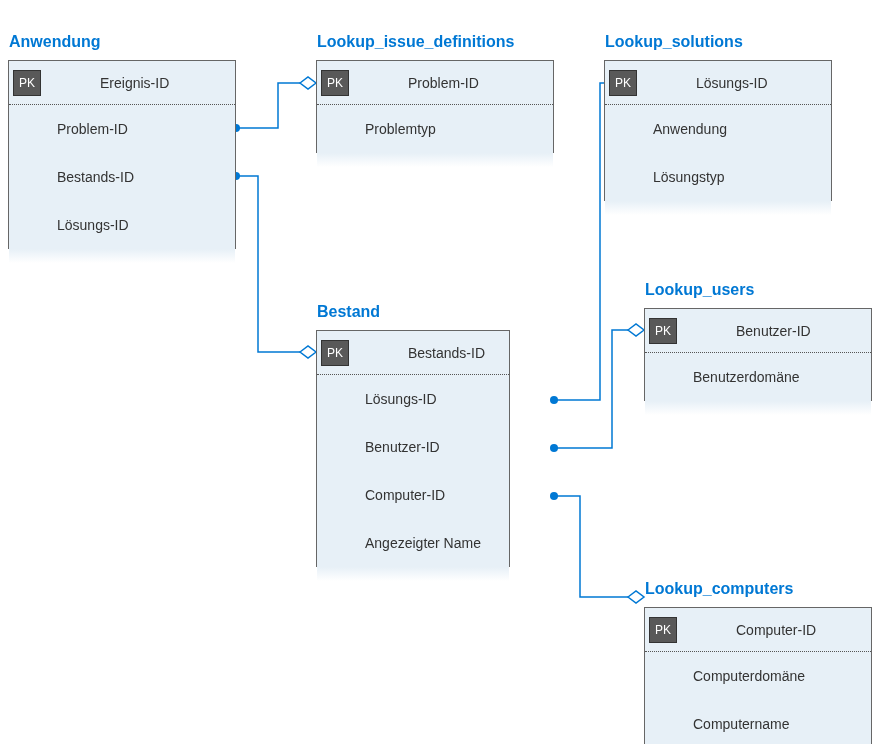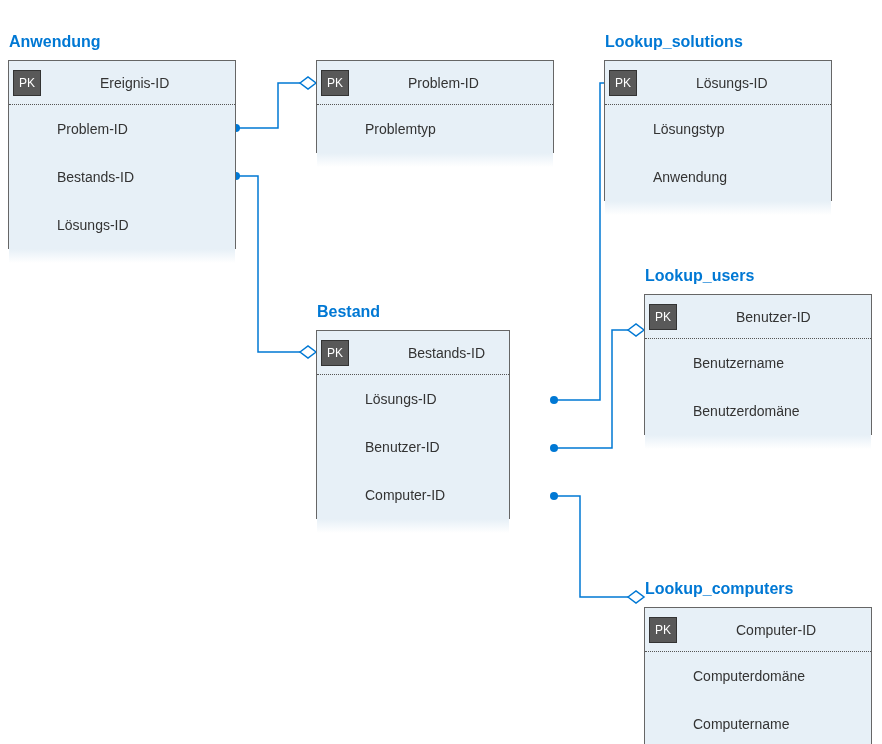--- a/index.html
+++ b/index.html
@@ -113,72 +113,73 @@
   <div class="row">
       <div class="col-text">Bestands-ID</div>
     </div>
   <div class="row">
       <div class="col-text">Lösungs-ID</div>
     </div>
   <div class="fade"></div>
 </div>
 
 <div class="entity" style="left:316px; top:60px; width:238px;">
+  <div class="title">Lookup_issue_definitions</div>
   <div class="pk-row">
     <div class="pk-badge">PK</div>
     <div class="col-text">Problem-ID</div>
   </div>
   <div class="row">
       <div class="col-text">Problemtyp</div>
     </div>
   <div class="fade"></div>
 </div>
 
 <div class="entity" style="left:604px; top:60px; width:228px;">
   <div class="title">Lookup_solutions</div>
   <div class="pk-row">
     <div class="pk-badge">PK</div>
     <div class="col-text">Lösungs-ID</div>
   </div>
   <div class="row">
-      <div class="col-text">Lösungstyp</div>
+      <div class="col-text">Anwendung</div>
     </div>
   <div class="row">
-      <div class="col-text">Anwendung</div>
+      <div class="col-text">Lösungstyp</div>
     </div>
   <div class="fade"></div>
 </div>
 
 <div class="entity" style="left:316px; top:330px; width:194px;">
   <div class="title">Bestand</div>
   <div class="pk-row">
     <div class="pk-badge">PK</div>
     <div class="col-text">Bestands-ID</div>
   </div>
   <div class="row">
       <div class="col-text">Lösungs-ID</div>
     </div>
   <div class="row">
       <div class="col-text">Benutzer-ID</div>
     </div>
   <div class="row">
       <div class="col-text">Computer-ID</div>
     </div>
+  <div class="row">
+      <div class="col-text">Angezeigter Name</div>
+    </div>
   <div class="fade"></div>
 </div>
 
-<div class="entity" style="left:644px; top:294px; width:228px;">
+<div class="entity" style="left:644px; top:308px; width:228px;">
   <div class="title">Lookup_users</div>
   <div class="pk-row">
     <div class="pk-badge">PK</div>
     <div class="col-text">Benutzer-ID</div>
   </div>
-  <div class="row">
-      <div class="col-text">Benutzername</div>
-    </div>
   <div class="row">
       <div class="col-text">Benutzerdomäne</div>
     </div>
   <div class="fade"></div>
 </div>
 
 <div class="entity" style="left:644px; top:575px; width:228px;margin-top:32px;">
   <div class="title">Lookup_computers</div>
   <div class="pk-row">
     <div class="pk-badge">PK</div>

